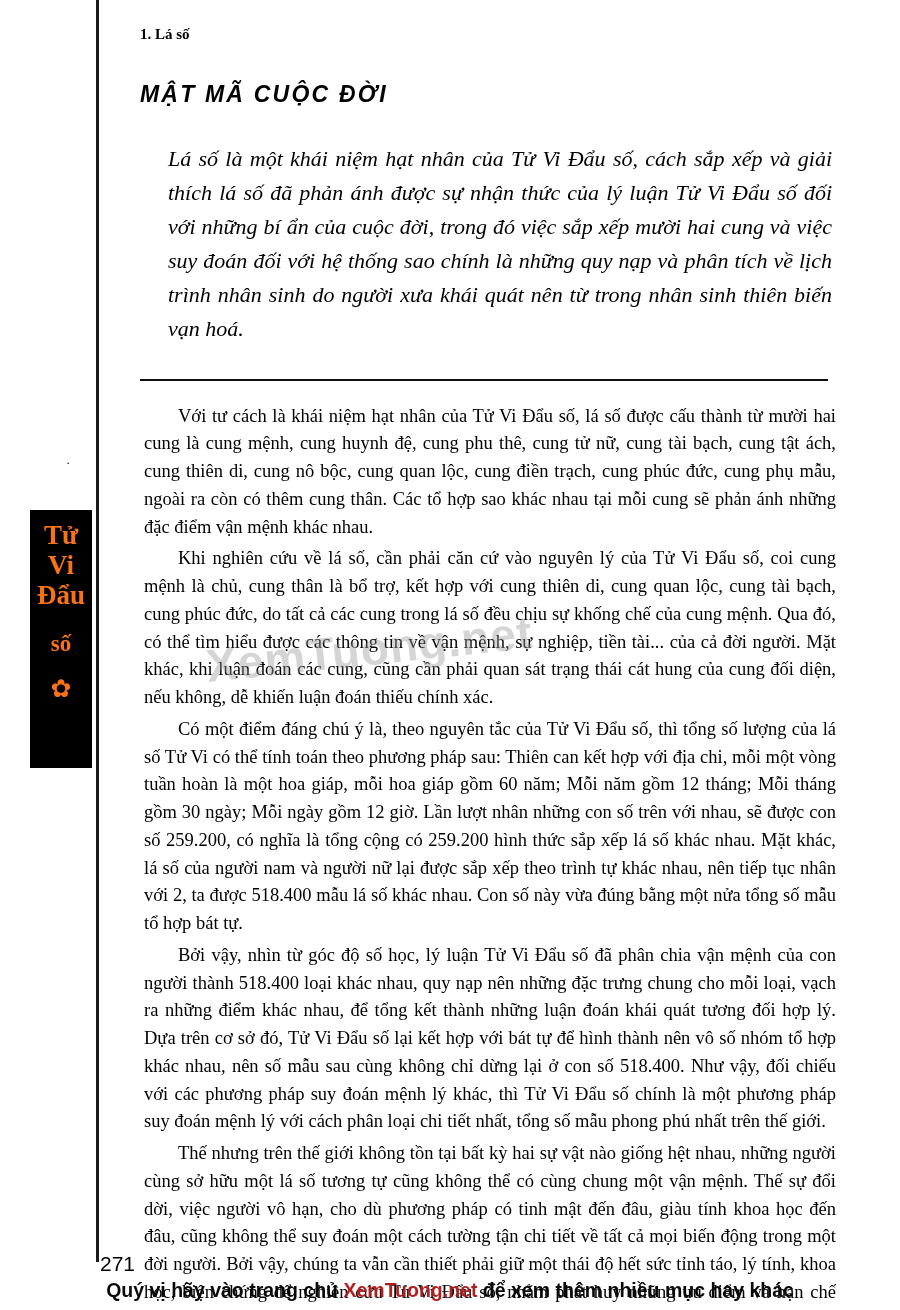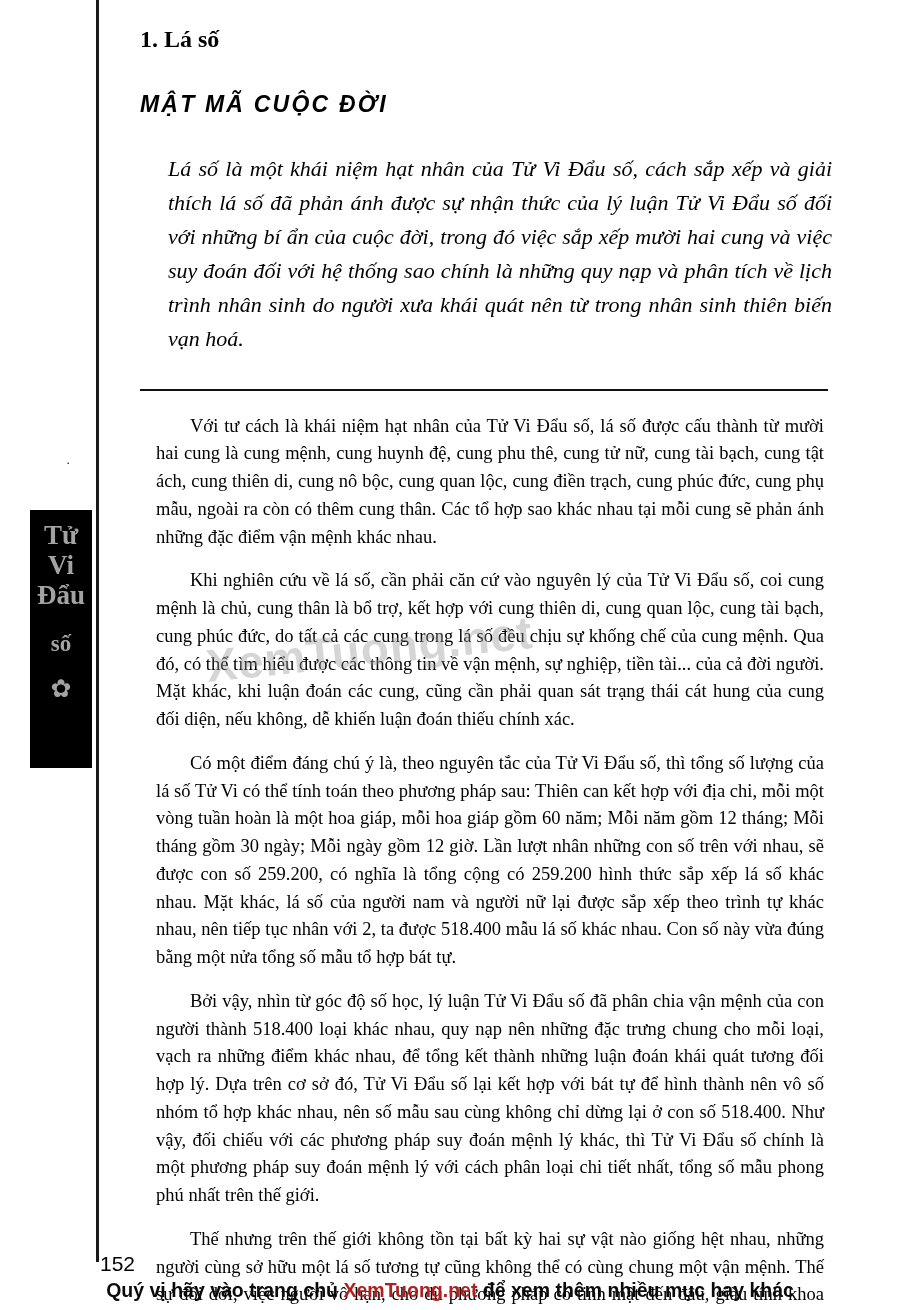--- a/index.html
+++ b/index.html
@@ -28,21 +28,21 @@
     background: #1a1a1a;
   }
   
   .side-tab {
     position: absolute;
     left: 30px;
     top: 510px;
     width: 62px;
     height: 258px;
     background: #000000;
-    color: #a3a3a3;
+    color: #f97316;
     display: flex;
     flex-direction: column;
     align-items: center;
     justify-content: flex-start;
     padding-top: 10px;
     box-sizing: border-box;
   }
   .side-tab .tab-word {
     font-family: "Liberation Serif", serif;
     font-size: 27px;
@@ -68,21 +68,21 @@
     color: #111;
   }
   .content {
     position: absolute;
     left: 140px;
     top: 0;
     width: 700px;
   }
   .sec-num {
     font-family: "Liberation Serif", serif;
-    font-size: 24px;
+    font-size: 15px;
     font-weight: bold;
     margin-top: 26px;
     margin-bottom: 0;
   }
   .sec-title {
     font-family: "Liberation Sans", sans-serif;
     font-size: 23px;
     font-weight: bold;
     letter-spacing: 2.2px;
     margin-top: 38px;
@@ -99,21 +99,21 @@
   .divider {
     margin: 32px 0 0 0;
     height: 0;
     border-top: 2.5px solid #111;
     width: 688px;
   }
   .body-text p {
     font-size: 18.5px;
     line-height: 1.5;
     text-align: justify;
-    margin: 16px;
+    margin: 4px;
     text-indent: 34px;
   }
   .body-text {
     margin-top: 22px;
   }
   .page-number {
     position: absolute;
     left: 100px;
     top: 1252px;
     font-family: "Liberation Sans", sans-serif;
@@ -181,19 +181,19 @@
       <p>Khi nghiên cứu về lá số, cần phải căn cứ vào nguyên lý của Tử Vi Đẩu số, coi cung mệnh là chủ, cung thân là bổ trợ, kết hợp với cung thiên di, cung quan lộc, cung tài bạch, cung phúc đức, do tất cả các cung trong lá số đều chịu sự khống chế của cung mệnh. Qua đó, có thể tìm hiểu được các thông tin về vận mệnh, sự nghiệp, tiền tài... của cả đời người. Mặt khác, khi luận đoán các cung, cũng cần phải quan sát trạng thái cát hung của cung đối diện, nếu không, dễ khiến luận đoán thiếu chính xác.</p>
       <p>Có một điểm đáng chú ý là, theo nguyên tắc của Tử Vi Đẩu số, thì tổng số lượng của lá số Tử Vi có thể tính toán theo phương pháp sau: Thiên can kết hợp với địa chi, mỗi một vòng tuần hoàn là một hoa giáp, mỗi hoa giáp gồm 60 năm; Mỗi năm gồm 12 tháng; Mỗi tháng gồm 30 ngày; Mỗi ngày gồm 12 giờ. Lần lượt nhân những con số trên với nhau, sẽ được con số 259.200, có nghĩa là tổng cộng có 259.200 hình thức sắp xếp lá số khác nhau. Mặt khác, lá số của người nam và người nữ lại được sắp xếp theo trình tự khác nhau, nên tiếp tục nhân với 2, ta được 518.400 mẫu lá số khác nhau. Con số này vừa đúng bằng một nửa tổng số mẫu tổ hợp bát tự.</p>
       <p>Bởi vậy, nhìn từ góc độ số học, lý luận Tử Vi Đẩu số đã phân chia vận mệnh của con người thành 518.400 loại khác nhau, quy nạp nên những đặc trưng chung cho mỗi loại, vạch ra những điểm khác nhau, để tổng kết thành những luận đoán khái quát tương đối hợp lý. Dựa trên cơ sở đó, Tử Vi Đẩu số lại kết hợp với bát tự để hình thành nên vô số nhóm tổ hợp khác nhau, nên số mẫu sau cùng không chỉ dừng lại ở con số 518.400. Như vậy, đối chiếu với các phương pháp suy đoán mệnh lý khác, thì Tử Vi Đẩu số chính là một phương pháp suy đoán mệnh lý với cách phân loại chi tiết nhất, tổng số mẫu phong phú nhất trên thế giới.</p>
       <p>Thế nhưng trên thế giới không tồn tại bất kỳ hai sự vật nào giống hệt nhau, những người cùng sở hữu một lá số tương tự cũng không thể có cùng chung một vận mệnh. Thế sự đổi dời, việc người vô hạn, cho dù phương pháp có tinh mật đến đâu, giàu tính khoa học đến đâu, cũng không thể suy đoán một cách tường tận chi tiết về tất cả mọi biến động trong một đời người. Bởi vậy, chúng ta vẫn cần thiết phải giữ một thái độ hết sức tỉnh táo, lý tính, khoa học, biện chứng để nghiên cứu Tử Vi Đẩu số, nhằm phát huy những ưu điểm và hạn chế những bất cập của phương pháp này, để có thể tìm cát tránh hung, vận dụng một cách hợp lý và đúng mực trong cuộc sống.</p>
     </div>
 
   </div>
 
   <div class="watermark">XemTuong.net</div>
 
-  <div class="page-number">152</div>
+  <div class="page-number">271</div>
 
   <div class="footer-note">
     <span>Quý vị hãy vào trang chủ </span><span class="brand">XemTuong.net</span><span> để xem thêm nhiều mục hay khác</span>
   </div>
 
 </div>
 
 </body></html>

